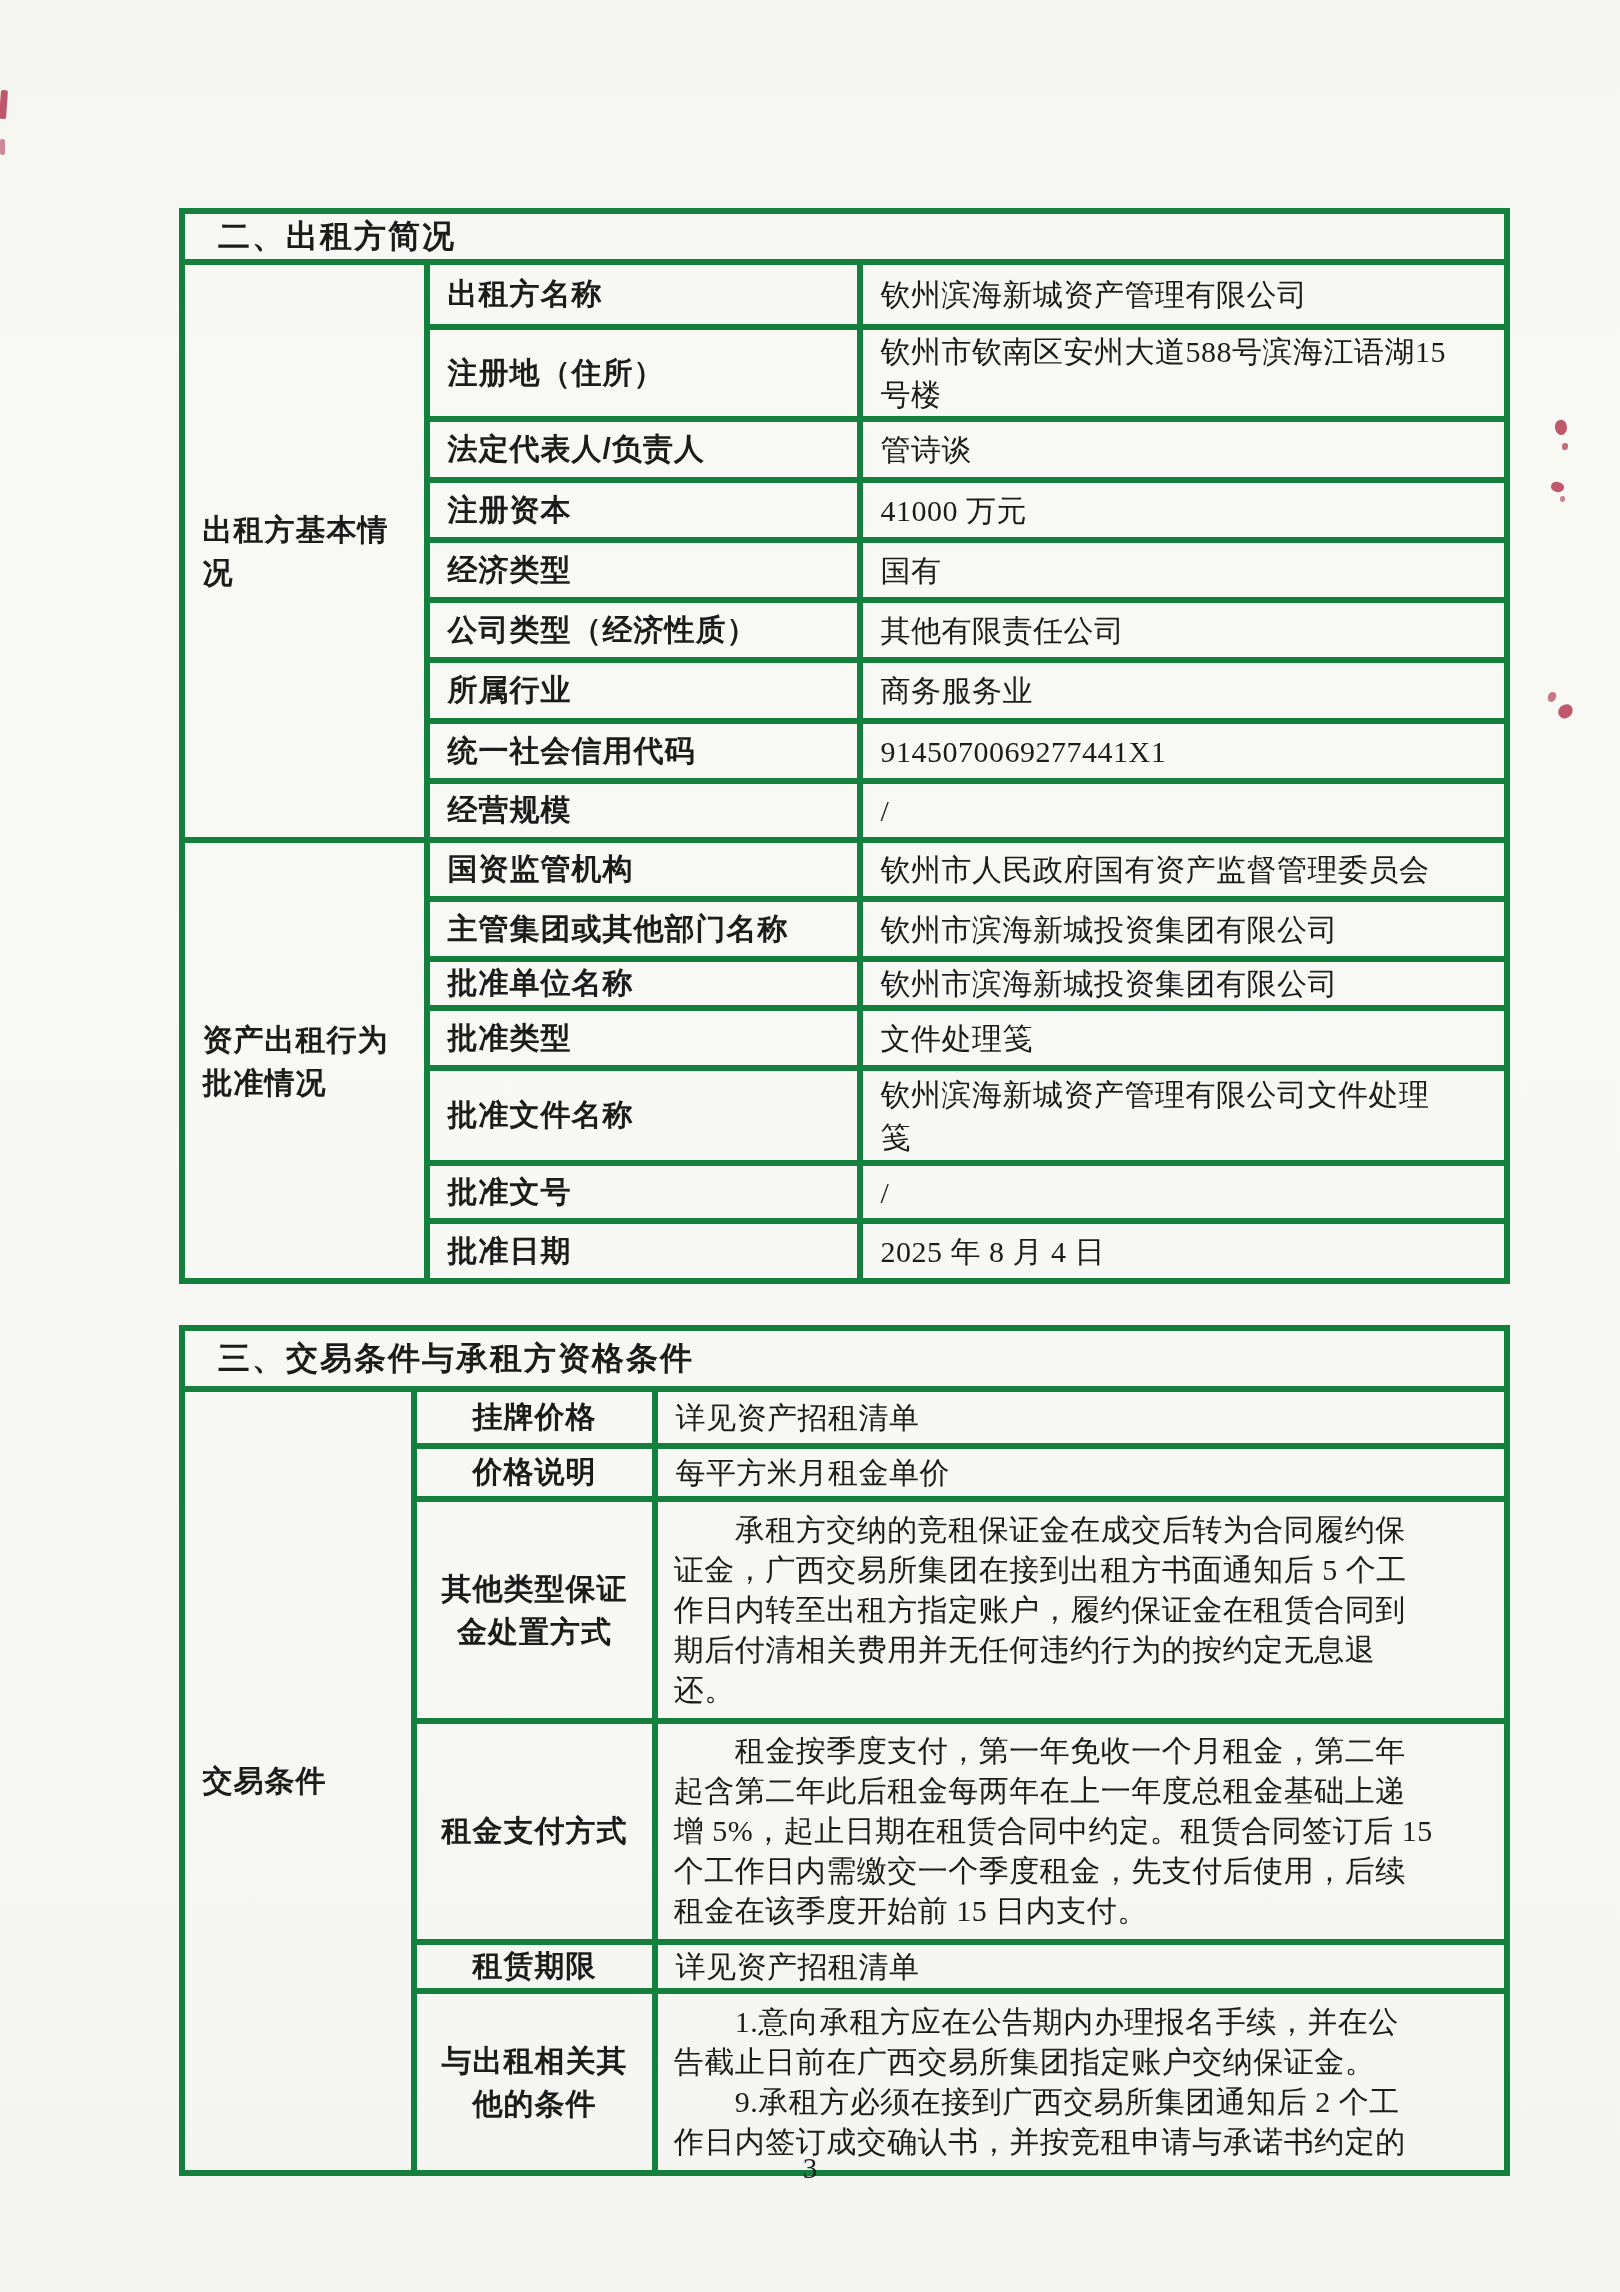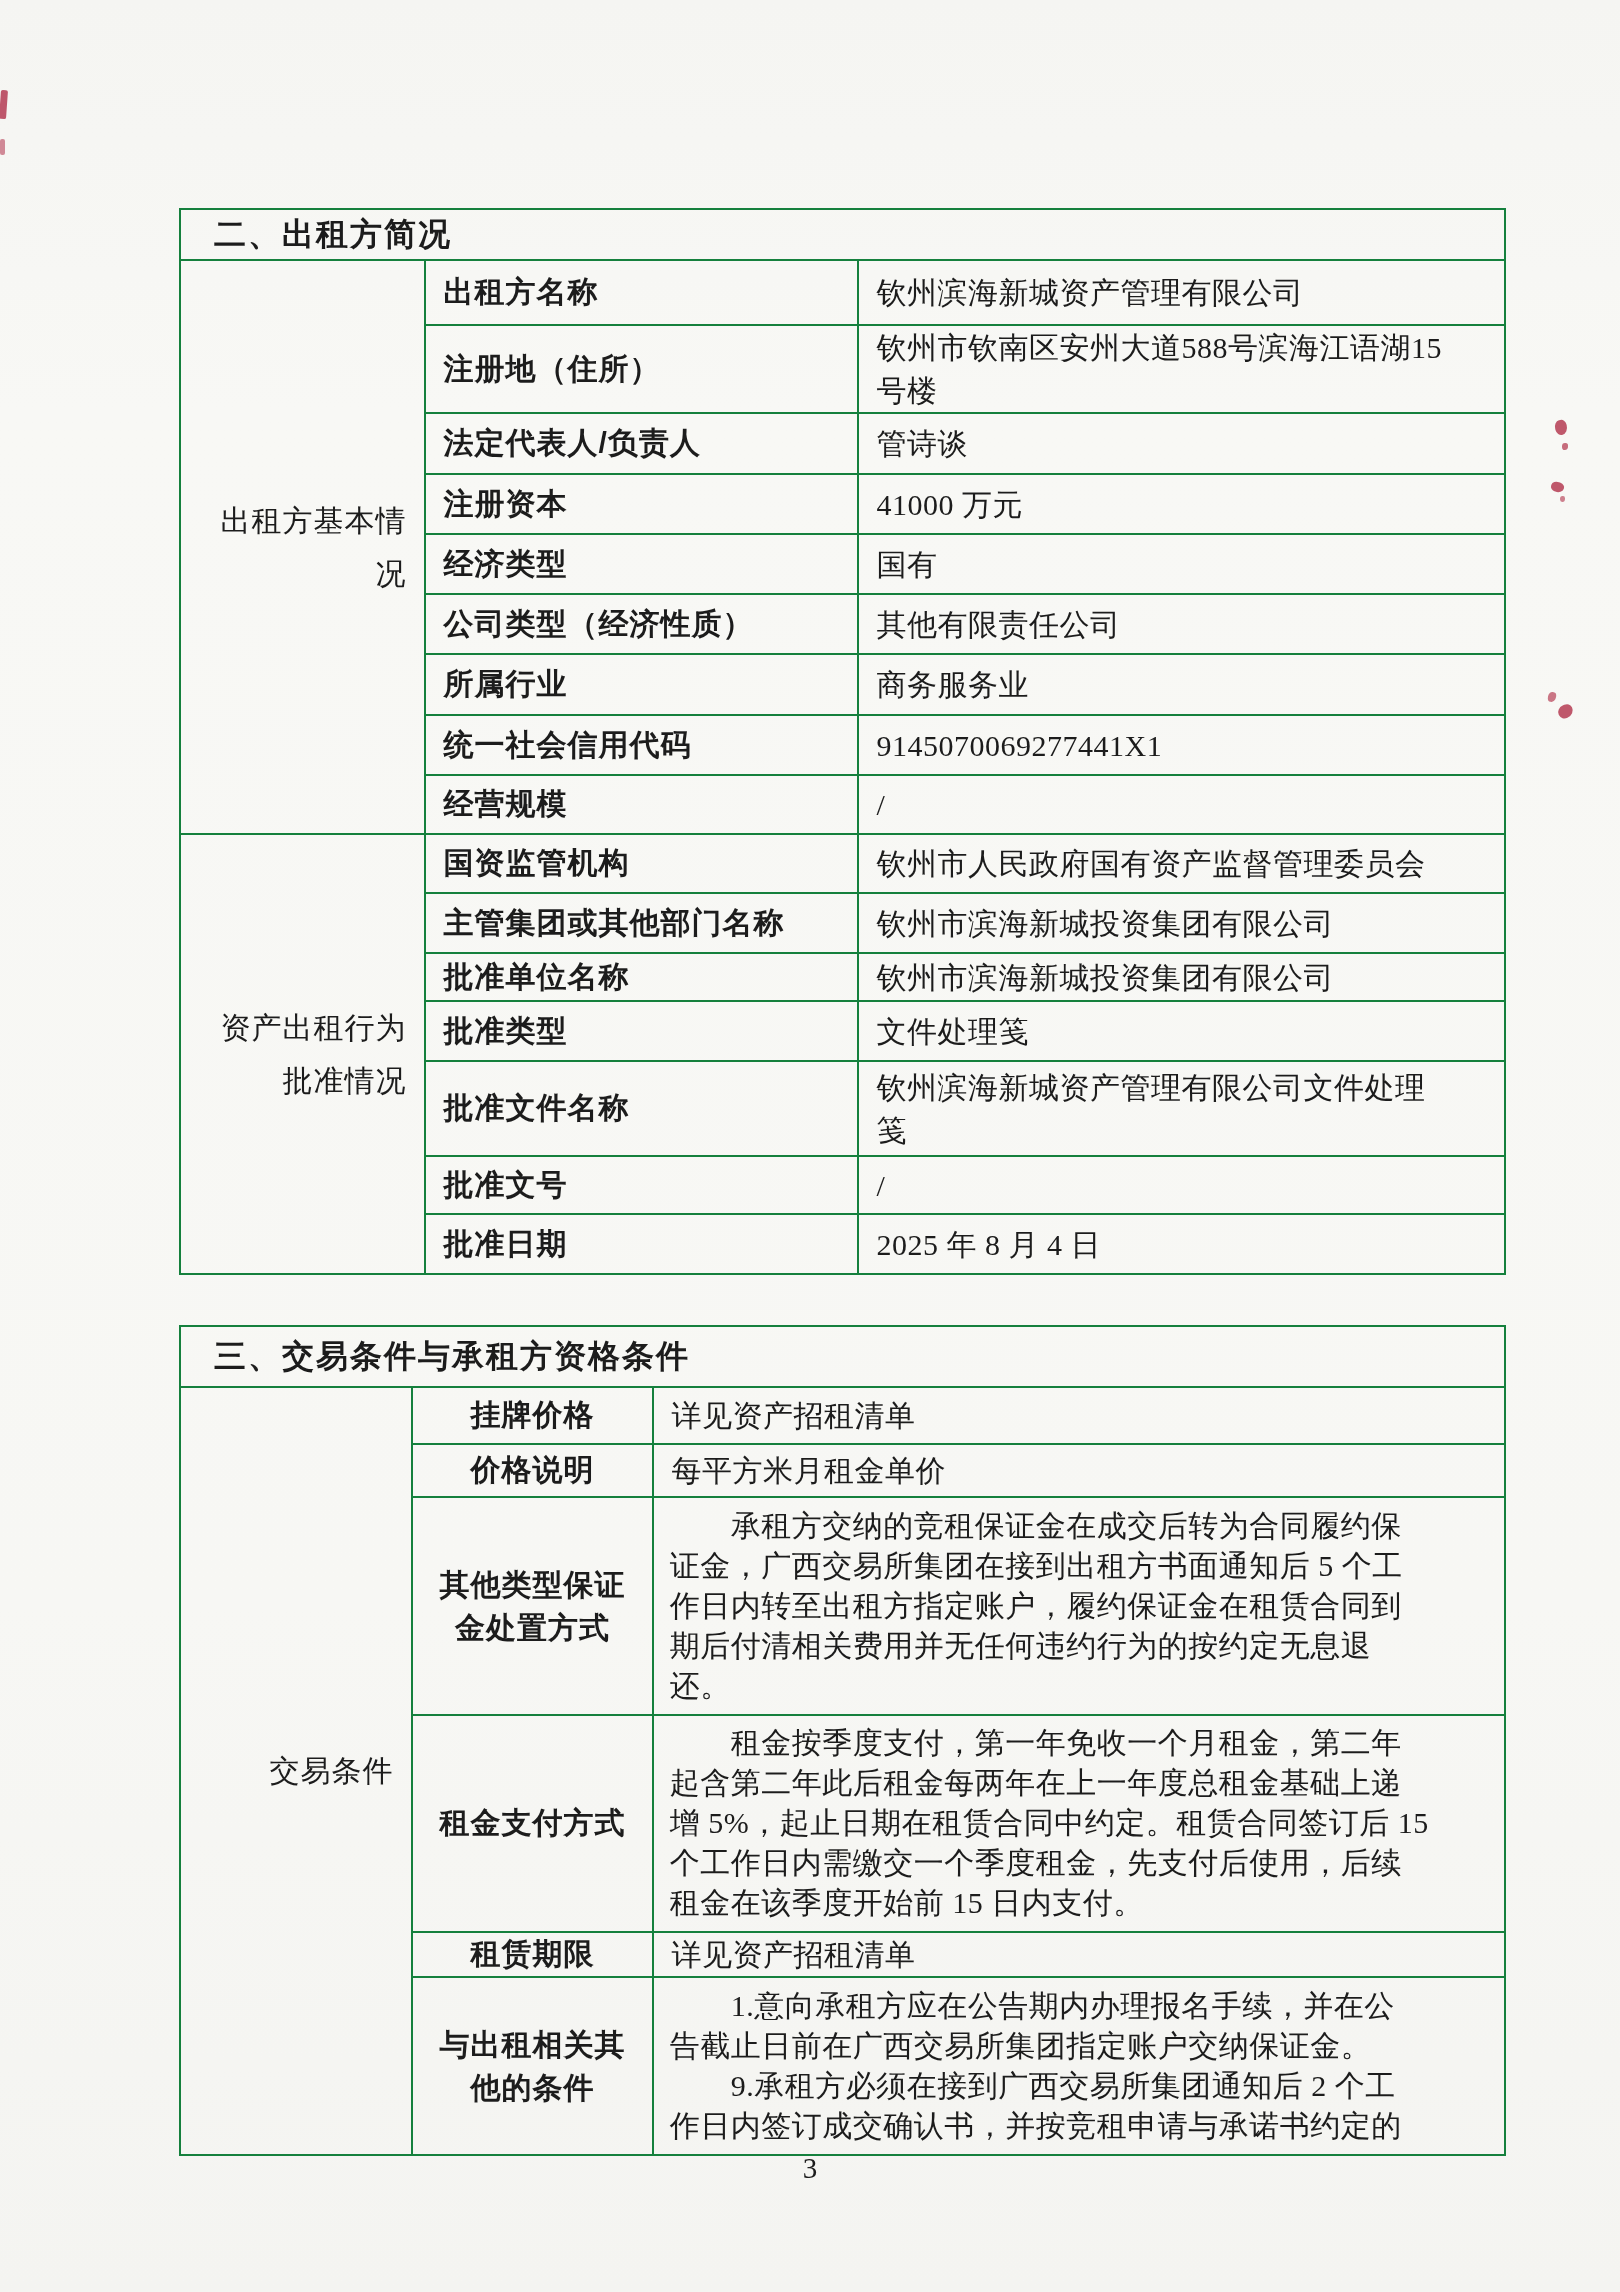--- a/index.html
+++ b/index.html
@@ -10,39 +10,39 @@
     font-family:"Liberation Serif", serif;
     color:#1c1c1c;
     -webkit-font-smoothing:antialiased;
   }
   .doc-table{
     position:absolute;left:179px;width:1325px;
     border-collapse:collapse;table-layout:fixed;
     background:transparent;
   }
   .doc-table td{
-    border:2px solid #15803d;
+    border:6px solid #15803d;
     padding:0 17.6px;
     vertical-align:middle;
     overflow:hidden;
   }
   .t-title{
     font-family:"Liberation Sans", sans-serif;
     font-weight:700;font-size:32px;letter-spacing:2px;
     padding-left:33px !important;
   }
   .lbl{
     font-family:"Liberation Sans", sans-serif;
     font-weight:700;font-size:30px;letter-spacing:1px;
     white-space:pre-line;
   }
   .grp{
     font-family:"Liberation Sans", sans-serif;
-    font-weight:400;font-size:30px;letter-spacing:1px;
-    text-align:right;white-space:pre-line;line-height:53px;
+    font-weight:700;font-size:30px;letter-spacing:1px;
+    text-align:left;white-space:pre-line;line-height:43px;
   }
   .val{
     font-size:30px;line-height:43px;white-space:pre-line;letter-spacing:0.5px;
   }
   .para{
     font-size:30px;line-height:40px;white-space:pre-line;letter-spacing:0.5px;
     padding:7.8px 15.7px !important;vertical-align:middle;
   }
   .c{text-align:center;}
   .page-num{

